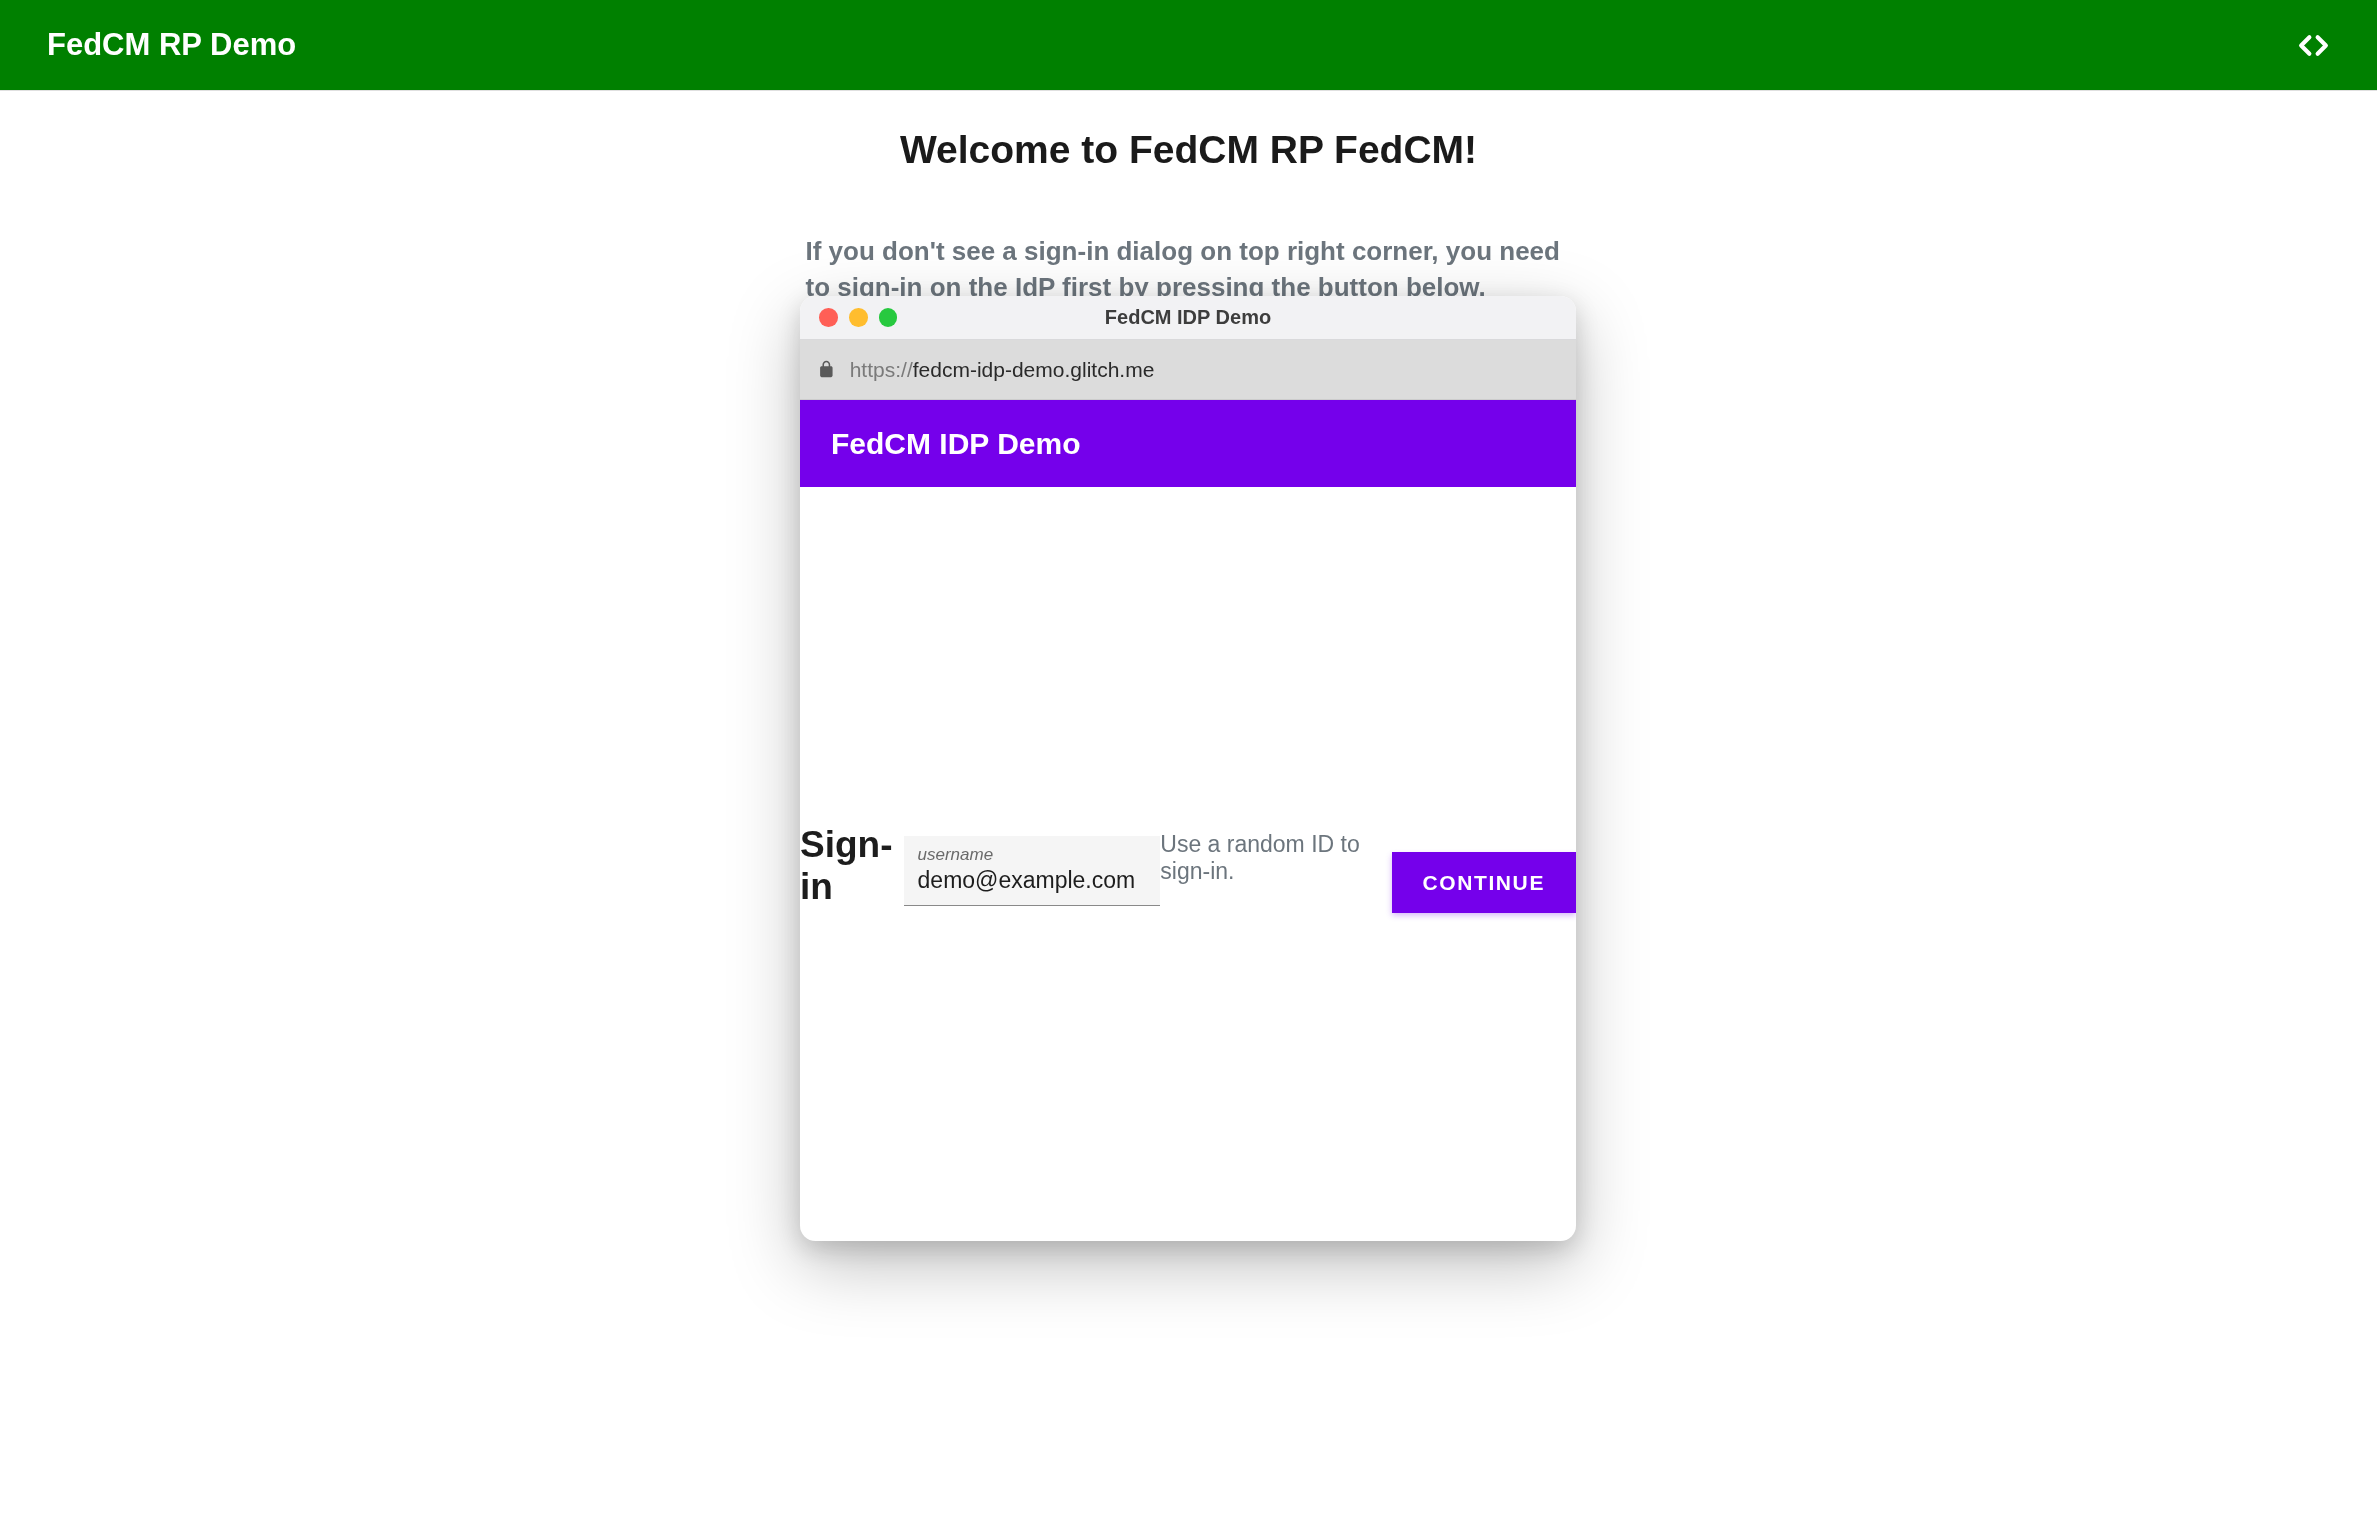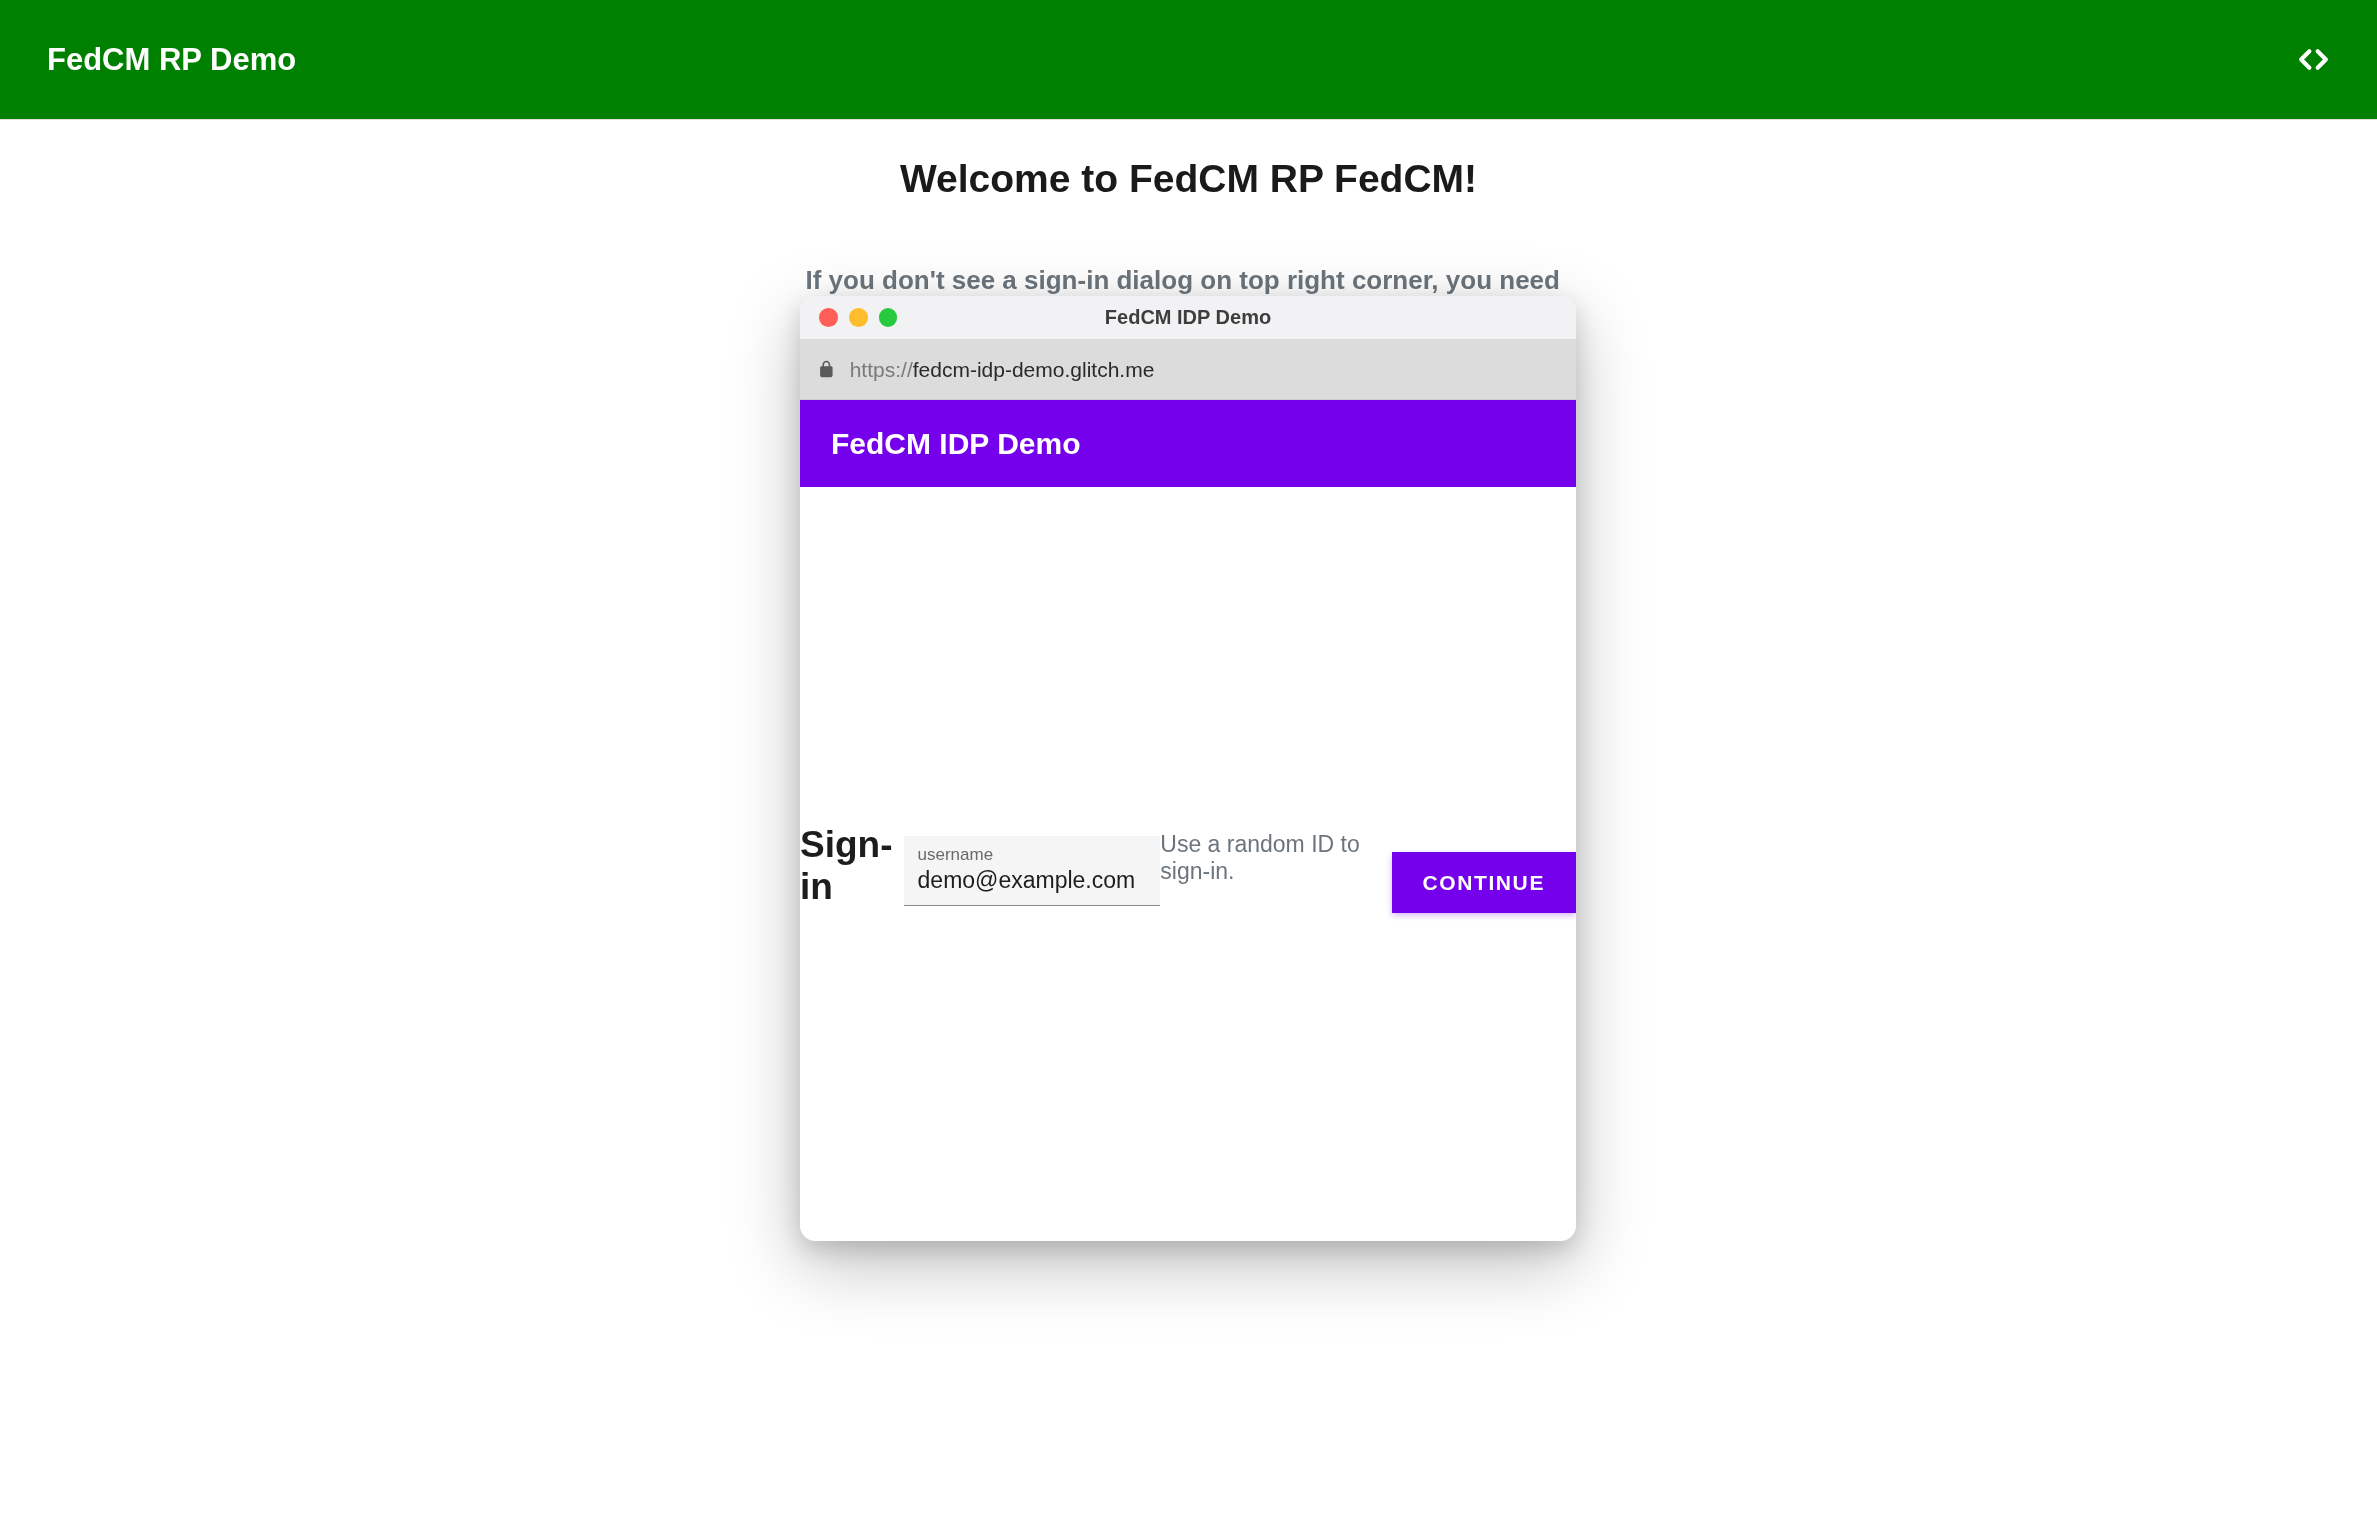--- a/index.html
+++ b/index.html
@@ -16,21 +16,21 @@
     
     .page-container {
       width: 2377px;
       height: 1533px;
       position: relative;
     }
     
     
     .outer-header {
       background: #008000;
-      height: 120px;
+      height: 91px;
       display: flex;
       align-items: center;
       justify-content: space-between;
       padding: 0 47px;
       border-bottom: 1.6px solid #e0e0e0;
       gap: 28px;
     }
     
     .outer-header-title {
       color: #ffffff;
@@ -201,20 +201,21 @@
       padding: 9.3px 14px 11px;
       position: relative;
       margin-bottom: 23px;
     }
     
     .text-field-label {
       font-size: 17px;
       color: #6a6a6a;
       display: block;
       margin-bottom: 1.6px;
+      font-style: italic;
     }
     
     .text-field-input {
       font-size: 23px;
       color: #1d1d1d;
       background: transparent;
       border: none;
       outline: none;
       width: 100%;
       font-family: inherit;

